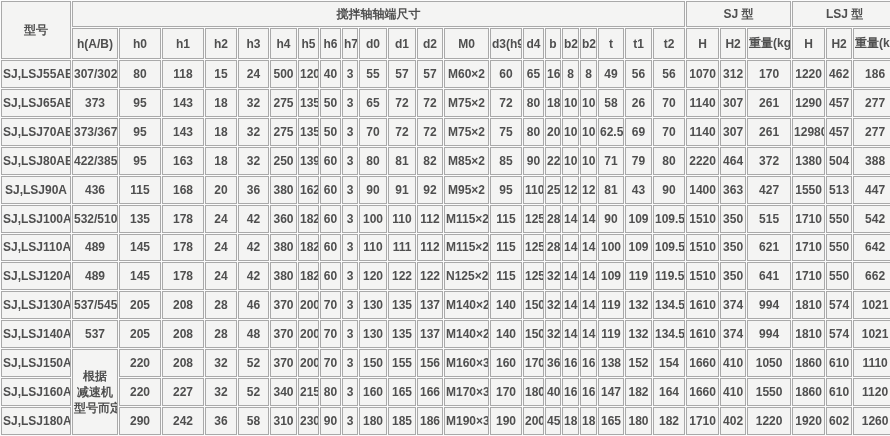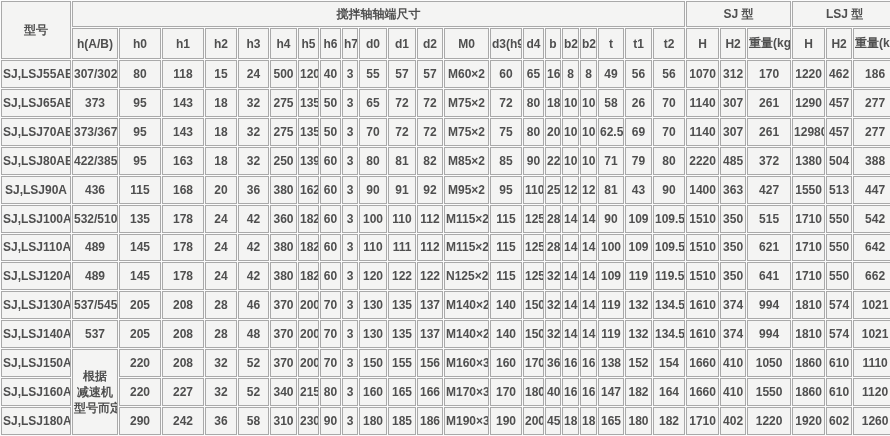--- a/index.html
+++ b/index.html
@@ -215,21 +215,21 @@
         <td>M85×2</td>
         <td>85</td>
         <td>90</td>
         <td>22</td>
         <td>10</td>
         <td>10</td>
         <td>71</td>
         <td>79</td>
         <td>80</td>
         <td>2220</td>
-        <td>485</td>
+        <td>464</td>
         <td>372</td>
         <td>1380</td>
         <td>504</td>
         <td>388</td>
       </tr>
       <tr>
         <td>SJ,LSJ90A</td>
         <td>436</td>
         <td>115</td>
         <td>168</td>

